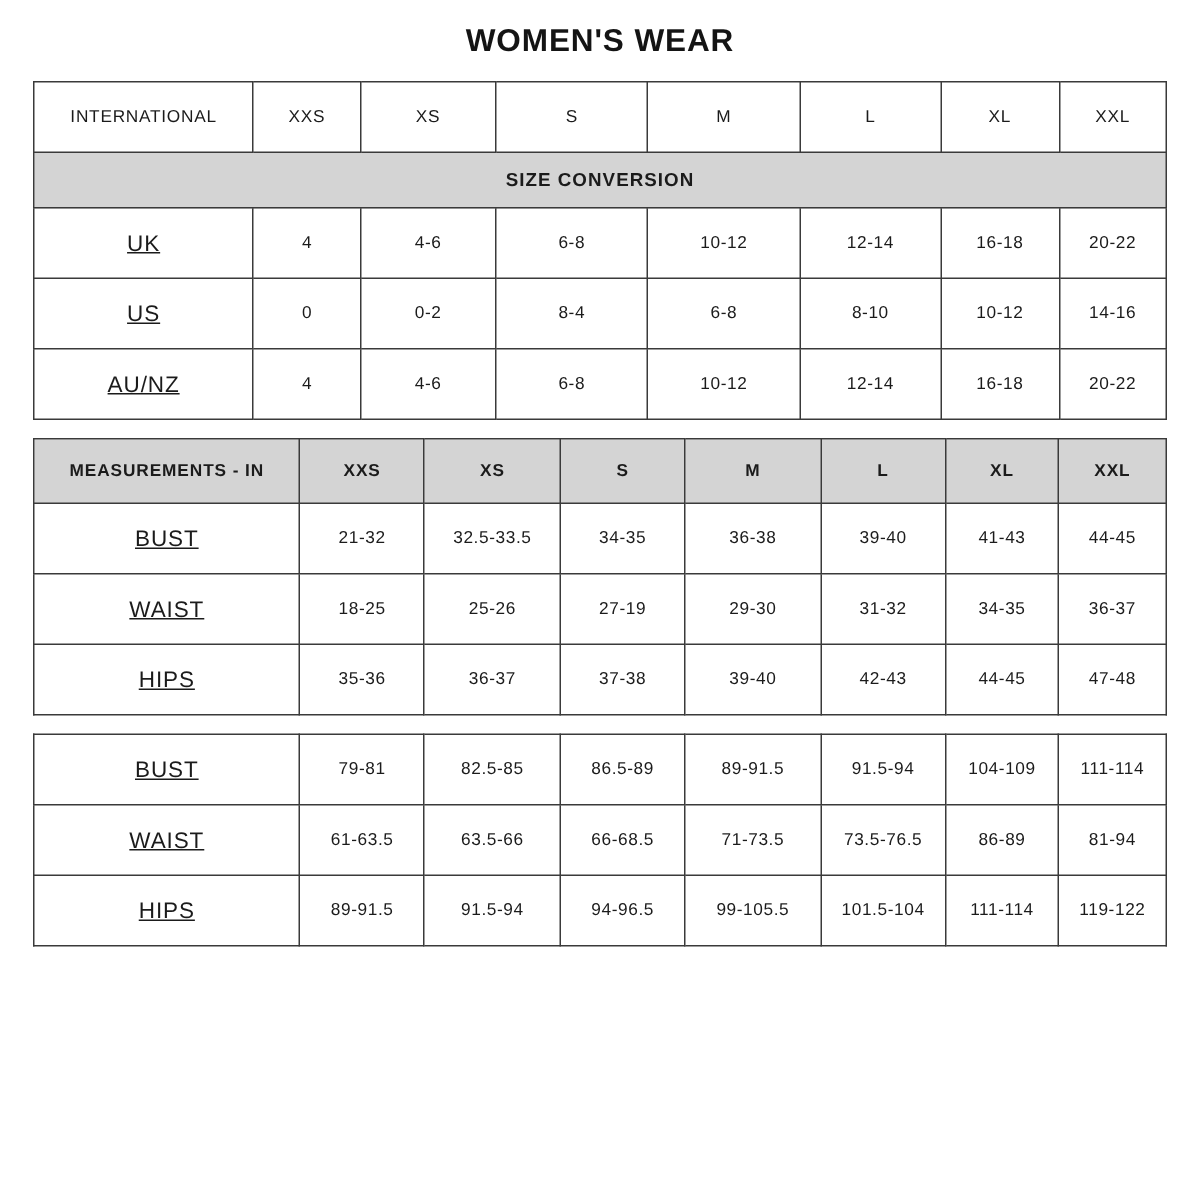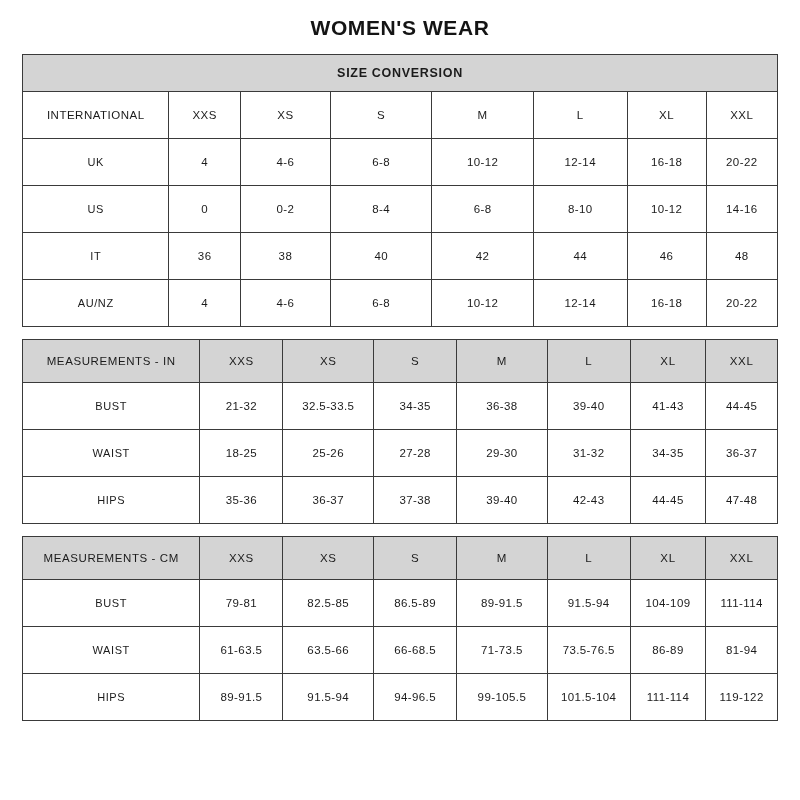--- a/index.html
+++ b/index.html
@@ -52,28 +52,29 @@
     letter-spacing: 0.7px;
     height: 36px;
   }
   .hdr {
     background: #ffffff;
     font-size: 11.5px;
     letter-spacing: 0.5px;
   }
   .shade {
     background: #d4d4d4;
-    font-weight: normal;
+    font-weight: bold;
     font-size: 11.5px;
     letter-spacing: 0.6px;
     margin-top: 34px;
   }
   .rowlabel {
-    font-size: 11px;
+    font-size: 15px;
     letter-spacing: 0.6px;
+    text-decoration: underline;
   }
   .block-gap {
     height: 12px;
   }
   .t1 col.c0 { width: 19.5%; }
   .t1 col.c1 { width: 9.5%; }
   .t1 col.c2 { width: 12%; }
   .t1 col.c3 { width: 13.5%; }
   .t1 col.c4 { width: 13.5%; }
   .t1 col.c5 { width: 12.5%; }
@@ -105,61 +106,51 @@
         <col class="c1">
         <col class="c2">
         <col class="c3">
       <col class="c4">
         <col class="c5">
         <col class="c6">
         <col class="c7">
     </colgroup>
     <tbody>
       <tr>
-        <td class="banner" colspan="8">SIZE CONVERSION</td>
-      </tr>
-      <tr>
         <td class="hdr">INTERNATIONAL</td>
         <td class="hdr">XXS</td>
         <td class="hdr">XS</td>
         <td class="hdr">S</td>
         <td class="hdr">M</td>
         <td class="hdr">L</td>
         <td class="hdr">XL</td>
         <td class="hdr">XXL</td>
       </tr>
       <tr>
+        <td class="banner" colspan="8">SIZE CONVERSION</td>
+      </tr>
+      <tr>
         <td class="rowlabel">UK</td>
         <td>4</td>
         <td>4-6</td>
         <td>6-8</td>
         <td>10-12</td>
         <td>12-14</td>
         <td>16-18</td>
         <td>20-22</td>
       </tr>
       <tr>
         <td class="rowlabel">US</td>
         <td>0</td>
         <td>0-2</td>
         <td>8-4</td>
         <td>6-8</td>
         <td>8-10</td>
         <td>10-12</td>
         <td>14-16</td>
-      </tr>
-      <tr>
-        <td class="rowlabel">IT</td>
-        <td>36</td>
-        <td>38</td>
-        <td>40</td>
-        <td>42</td>
-        <td>44</td>
-        <td>46</td>
-        <td>48</td>
       </tr>
       <tr>
         <td class="rowlabel">AU/NZ</td>
         <td>4</td>
         <td>4-6</td>
         <td>6-8</td>
         <td>10-12</td>
         <td>12-14</td>
         <td>16-18</td>
         <td>20-22</td>
@@ -198,21 +189,21 @@
         <td>34-35</td>
         <td>36-38</td>
         <td>39-40</td>
         <td>41-43</td>
         <td>44-45</td>
       </tr>
       <tr>
         <td class="rowlabel">WAIST</td>
         <td>18-25</td>
         <td>25-26</td>
-        <td>27-28</td>
+        <td>27-19</td>
         <td>29-30</td>
         <td>31-32</td>
         <td>34-35</td>
         <td>36-37</td>
       </tr>
       <tr>
         <td class="rowlabel">HIPS</td>
         <td>35-36</td>
         <td>36-37</td>
         <td>37-38</td>
@@ -232,30 +223,20 @@
         <col class="c1">
         <col class="c2">
         <col class="c3">
       <col class="c4">
         <col class="c5">
         <col class="c6">
         <col class="c7">
     </colgroup>
     <tbody>
       <tr>
-        <td class="shade">MEASUREMENTS - CM</td>
-        <td class="shade">XXS</td>
-        <td class="shade">XS</td>
-        <td class="shade">S</td>
-        <td class="shade">M</td>
-        <td class="shade">L</td>
-        <td class="shade">XL</td>
-        <td class="shade">XXL</td>
-      </tr>
-      <tr>
         <td class="rowlabel">BUST</td>
         <td>79-81</td>
         <td>82.5-85</td>
         <td>86.5-89</td>
         <td>89-91.5</td>
         <td>91.5-94</td>
         <td>104-109</td>
         <td>111-114</td>
       </tr>
       <tr>

